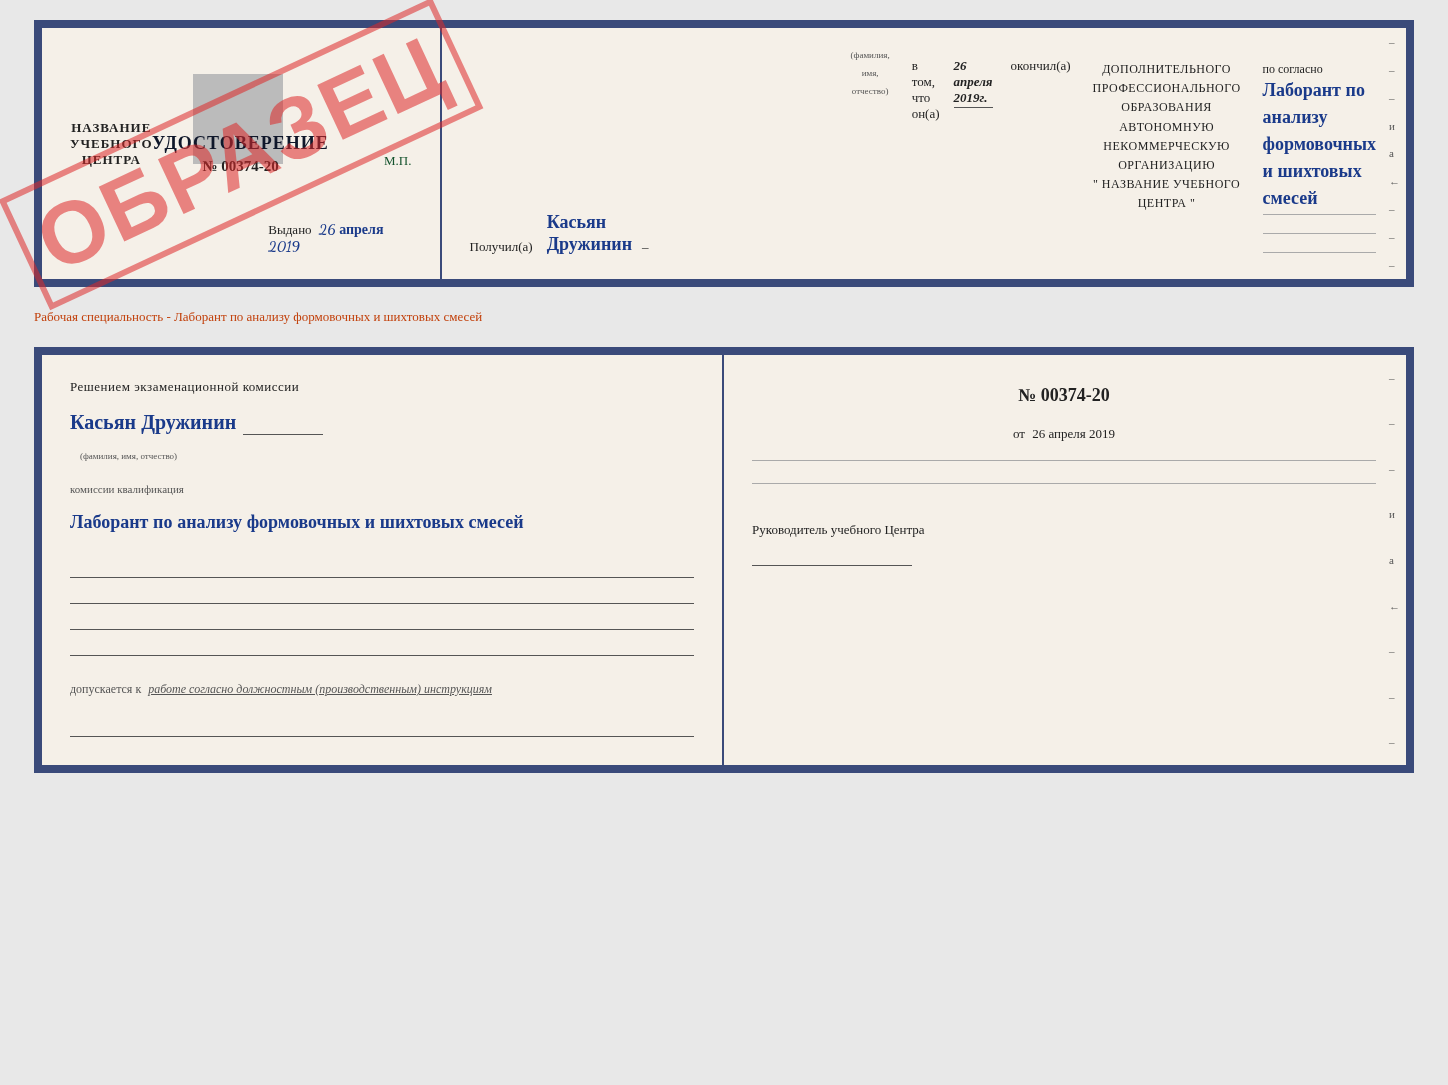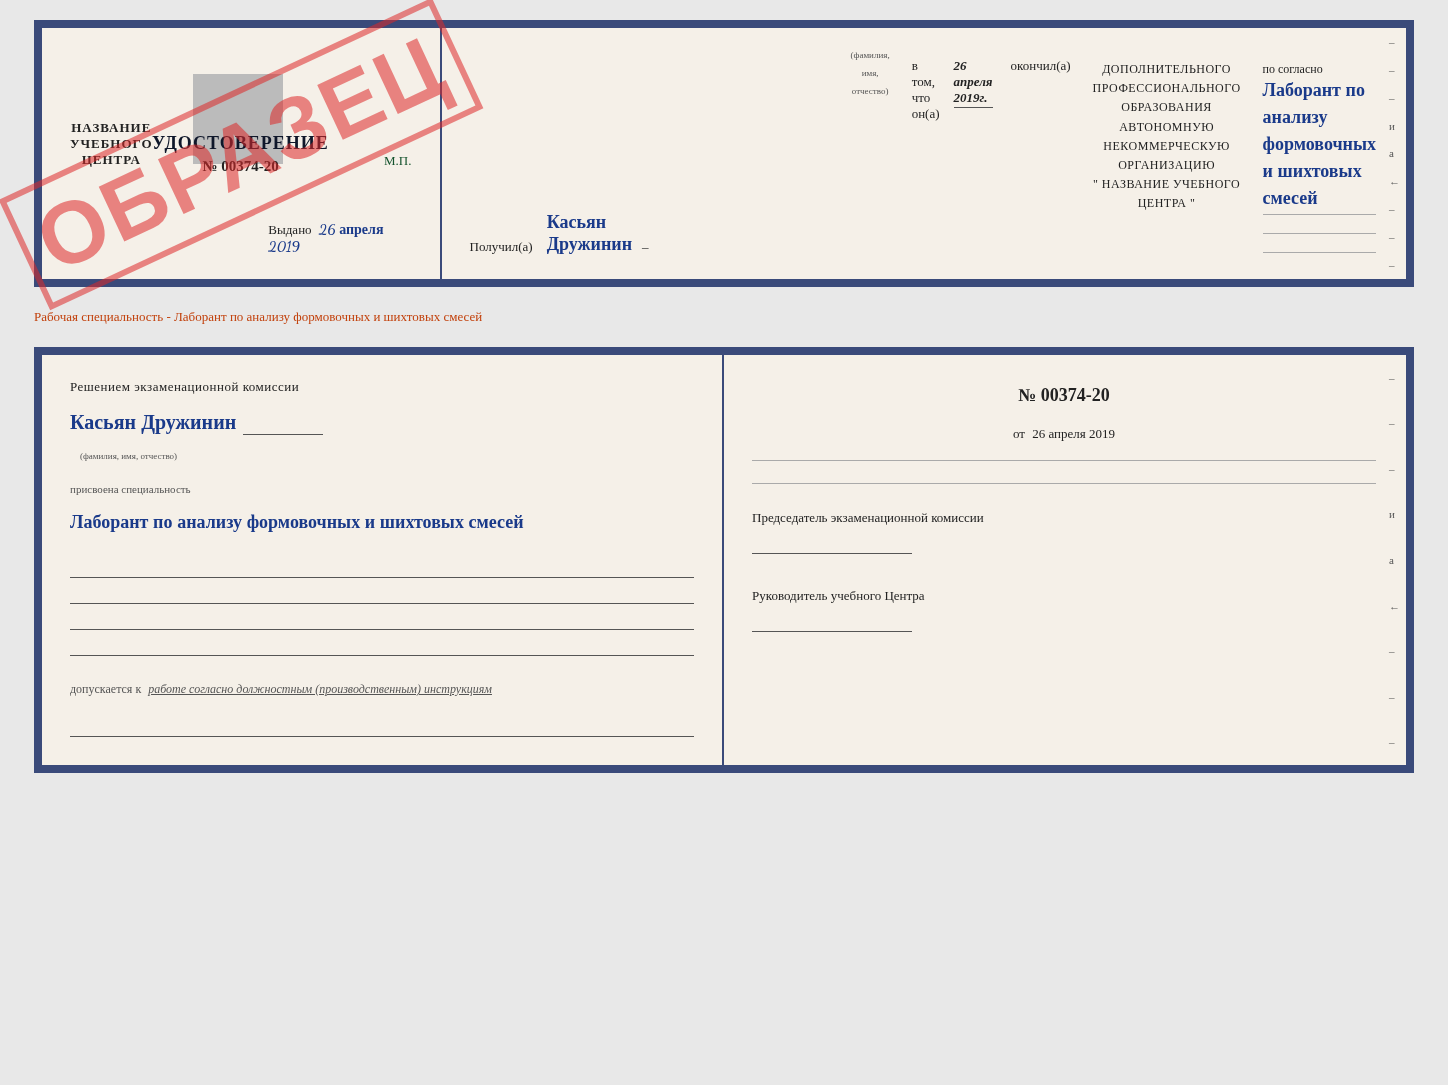--- a/index.html
+++ b/index.html
@@ -414,21 +414,21 @@
         <div class="resheniem-label">Решением  экзаменационной  комиссии</div>
 
         <div class="name-row" style="margin-top:6px;">
           <span class="handwritten" style="font-size:20px;">Касьян Дружинин</span>
           <span style="border-bottom:1px solid #555; display:inline-block; width:80px; vertical-align:bottom; margin-left:4px;"></span>
         </div>
         <div style="margin-left: 10px;">
           <span class="subtitle-small">(фамилия, имя, отчество)</span>
         </div>
 
-        <div class="prisvoena-label" style="text-align:left; margin-top:10px;">присвоена специальность</div>
+        <div class="prisvoena-label" style="text-align:left; margin-top:10px;">комиссии квалификация</div>
         <div class="handwritten" style="font-size:18px; line-height:1.5; margin-top:4px;">Лаборант по анализу формовочных и шихтовых смесей</div>
 
         <div class="bottom-lines">
           <div class="bottom-line"></div>
           <div class="bottom-line"></div>
           <div class="bottom-line"></div>
           <div class="bottom-line"></div>
         </div>
 
         <div class="dopuskaetsya">
@@ -445,24 +445,20 @@
         <div class="protocol-number">№  00374-20</div>
 
         <div class="ot-date">
           <span>от</span>
           <span style="margin-left:4px;">26 апреля 2019</span>
         </div>
 
         <div style="border-bottom:1px solid #aaa; margin: 4px 0;"></div>
         <div style="border-bottom:1px solid #aaa; margin: 4px 0;"></div>
 
-        <div class="predsedatel-block" style="margin-top:8px;">
-          <div>Председатель экзаменационной комиссии</div>
-          <div class="sign-line"></div>
-        </div>
 
         <div class="rukov-block" style="margin-top:20px;">
           <div>Руководитель учебного Центра</div>
           <div class="sign-line"></div>
         </div>
       </div>
 
       <div class="right-side-labels">
         <span>–</span>
         <span>–</span>

